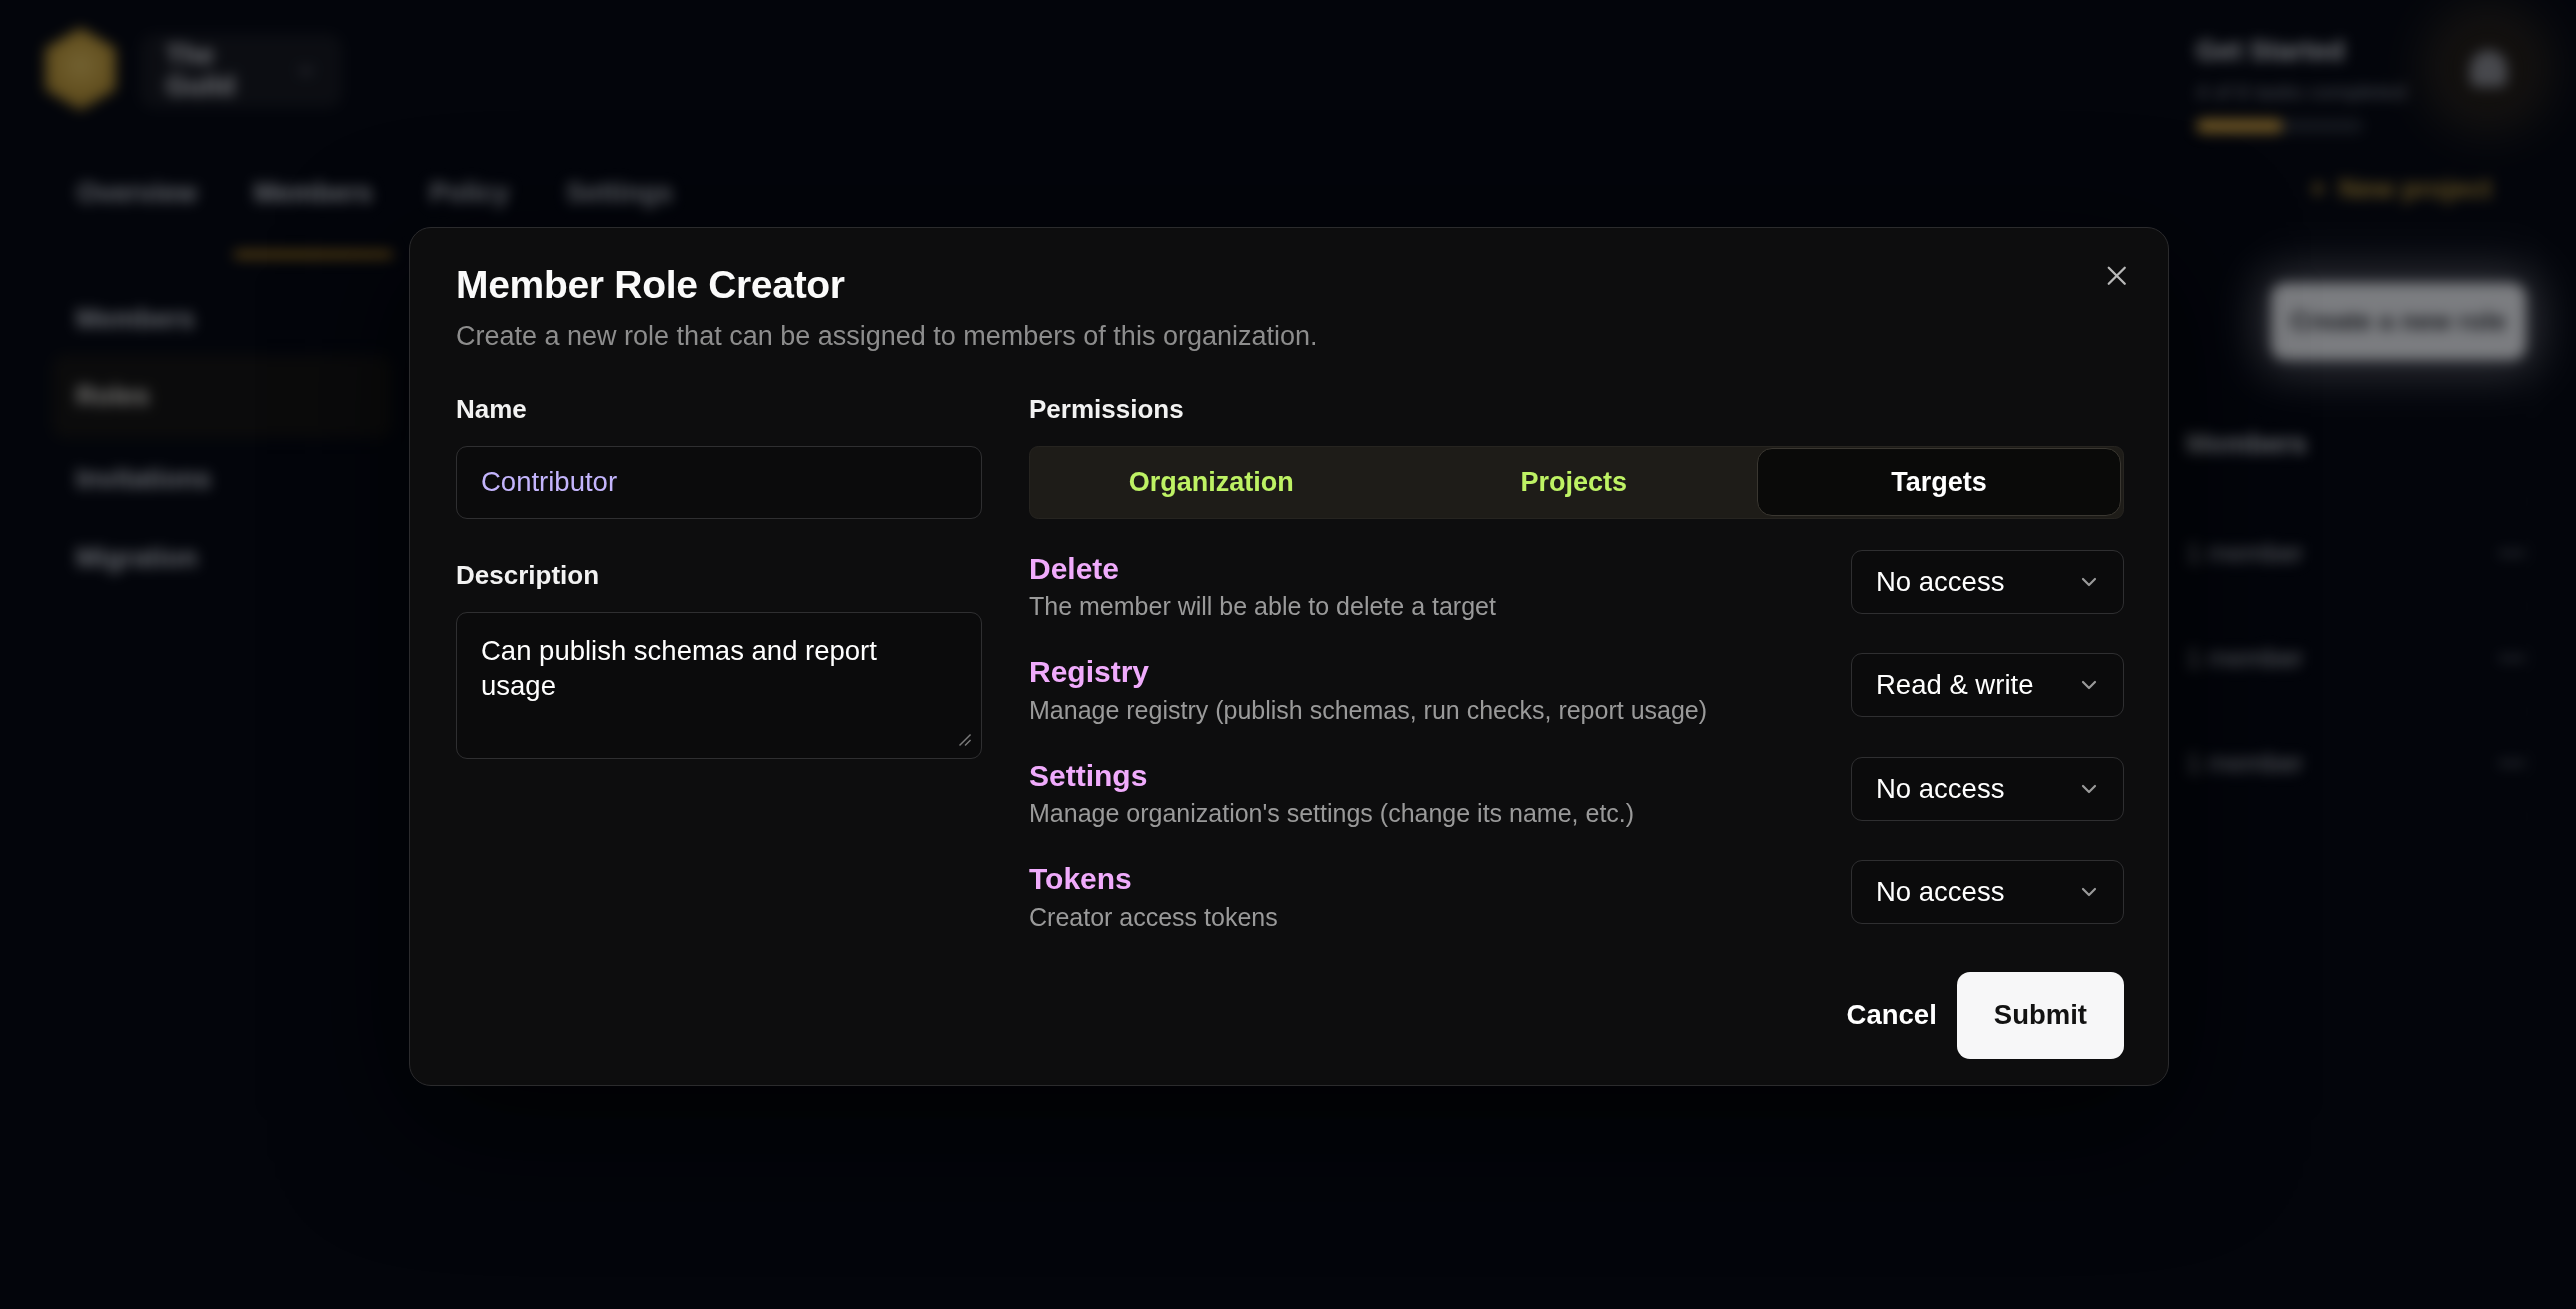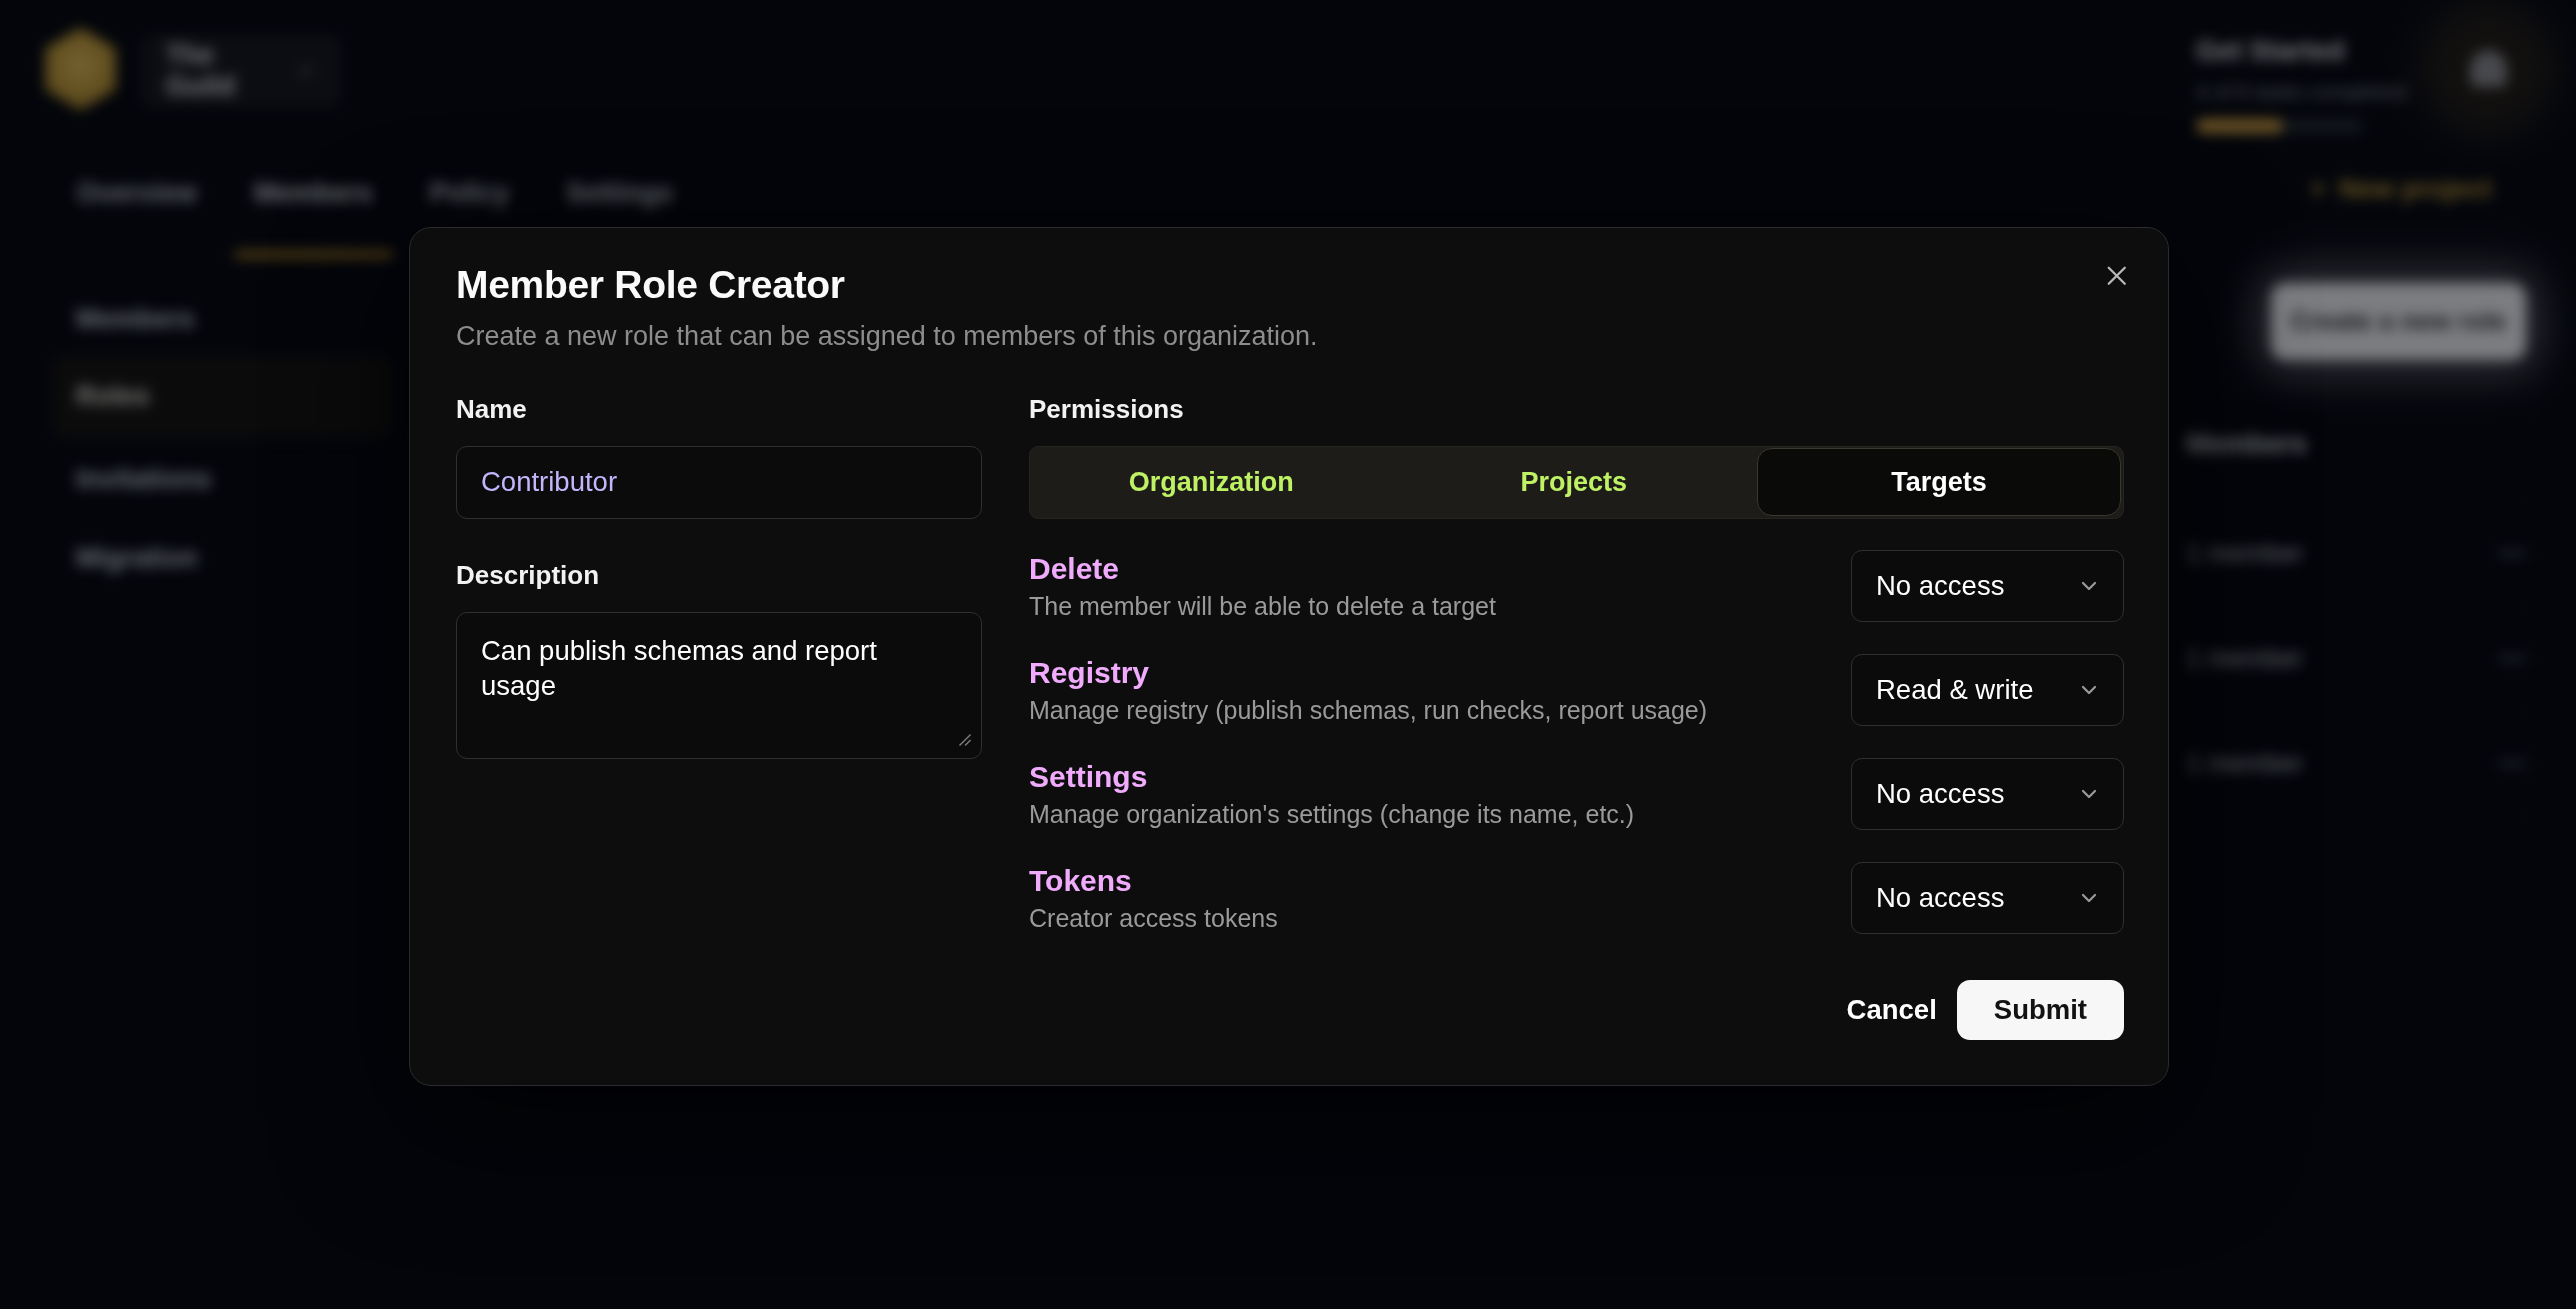--- a/index.html
+++ b/index.html
@@ -104,32 +104,32 @@
   .seg { flex:1; display:flex; align-items:center; justify-content:center;
     font-size:27px; color:#bef264; font-weight:600; background:none; border:none; cursor:pointer;
     font-family:"Liberation Sans", sans-serif; }
   .seg.active { background:#0a0a09; border:0.9px solid #3a3731; border-radius:15px; color:#fff; margin:1.8px; }
 
   .perm-rows { margin-top:31px; display:flex; flex-direction:column; gap:32px; }
   .perm-row { display:flex; justify-content:space-between; align-items:flex-start; }
   .perm-title { font-size:30px; font-weight:700; color:#f0abfc; line-height:37px; }
   .perm-desc { margin-top:5.5px; font-size:25px; color:#9a9a9a; line-height:29px; }
   .select-box {
-    width:273px; height:72px; background:#0b0b0c; border:0.9px solid #2f2f31; border-radius:11px;
+    width:273px; height:64px; background:#0b0b0c; border:0.9px solid #2f2f31; border-radius:11px;
     display:flex; align-items:center; justify-content:space-between; padding:0 22px 0 24px;
     color:#fff; font-size:27.5px; cursor:pointer; font-family:"Liberation Sans", sans-serif;
   }
   .select-box .chev { color:#9a9a9a; display:flex; }
 
   .modal-footer { grid-column:1 / -1; display:flex; justify-content:flex-end; align-items:center;
     margin-top:40px; }
   .btn-cancel { background:none; border:none; color:#fff; font-size:27.5px; font-weight:600;
     height:73px; padding:0 20px; cursor:pointer; font-family:"Liberation Sans", sans-serif; }
   .btn-submit { background:#f7f7f8; border:none; color:#121212; font-size:27.5px; font-weight:600;
-    height:60px; padding:0 37px; border-radius:13px; cursor:pointer; font-family:"Liberation Sans", sans-serif; }
+    height:87px; padding:0 37px; border-radius:13px; cursor:pointer; font-family:"Liberation Sans", sans-serif; }
 </style>
 </head>
 <body>
 
 <div>
 
   <div class="bg-layer">
 
     <div class="logo"></div>
 

